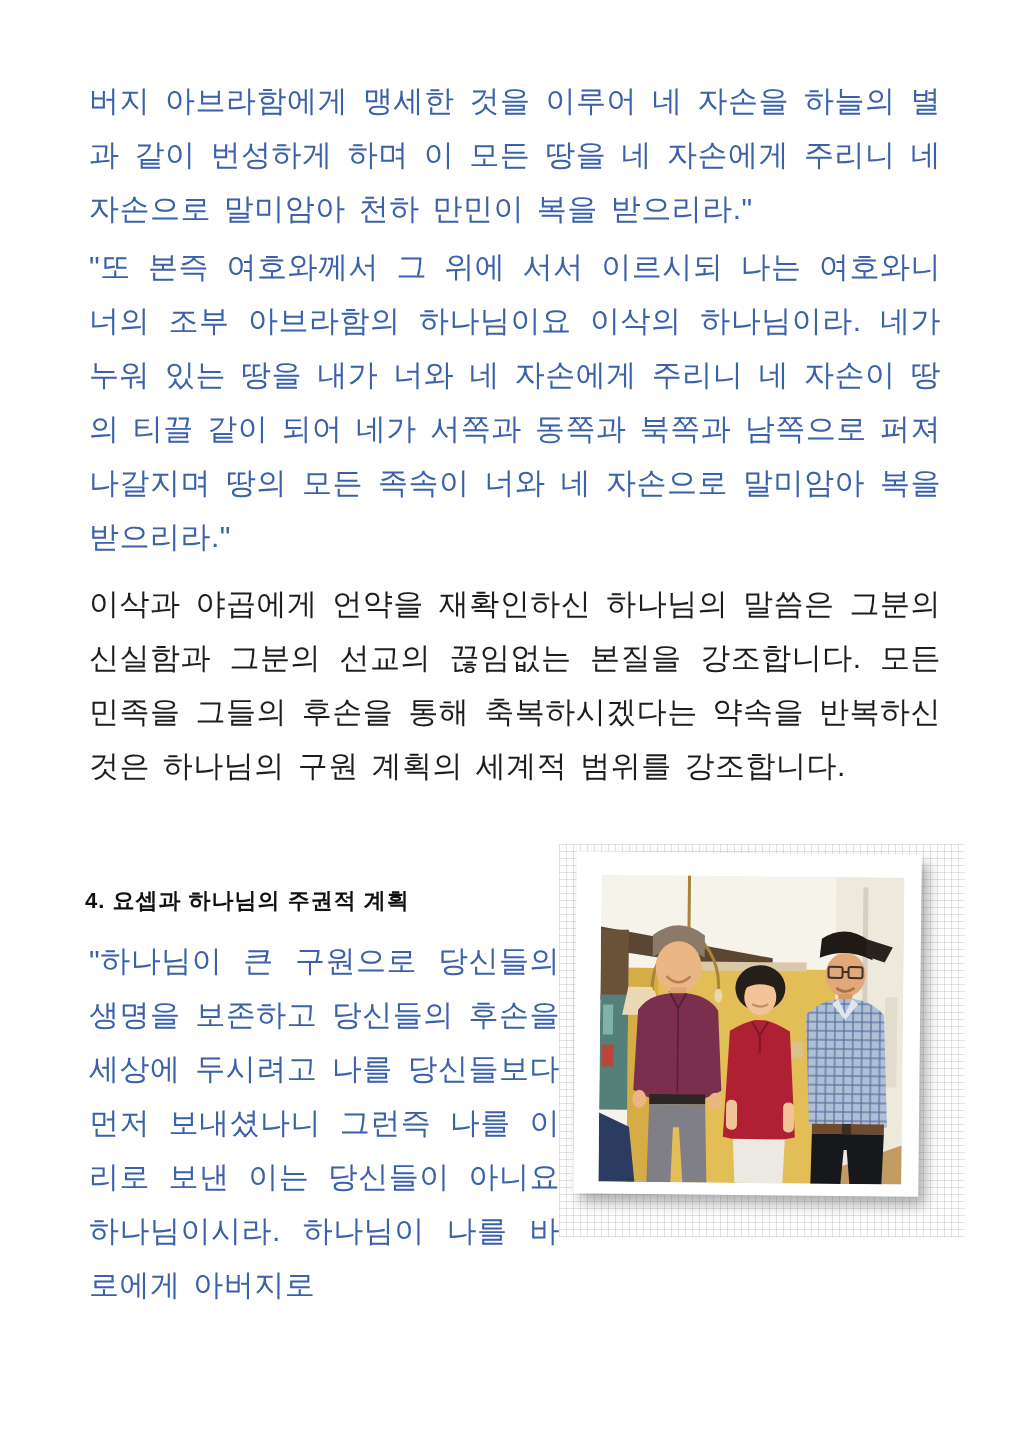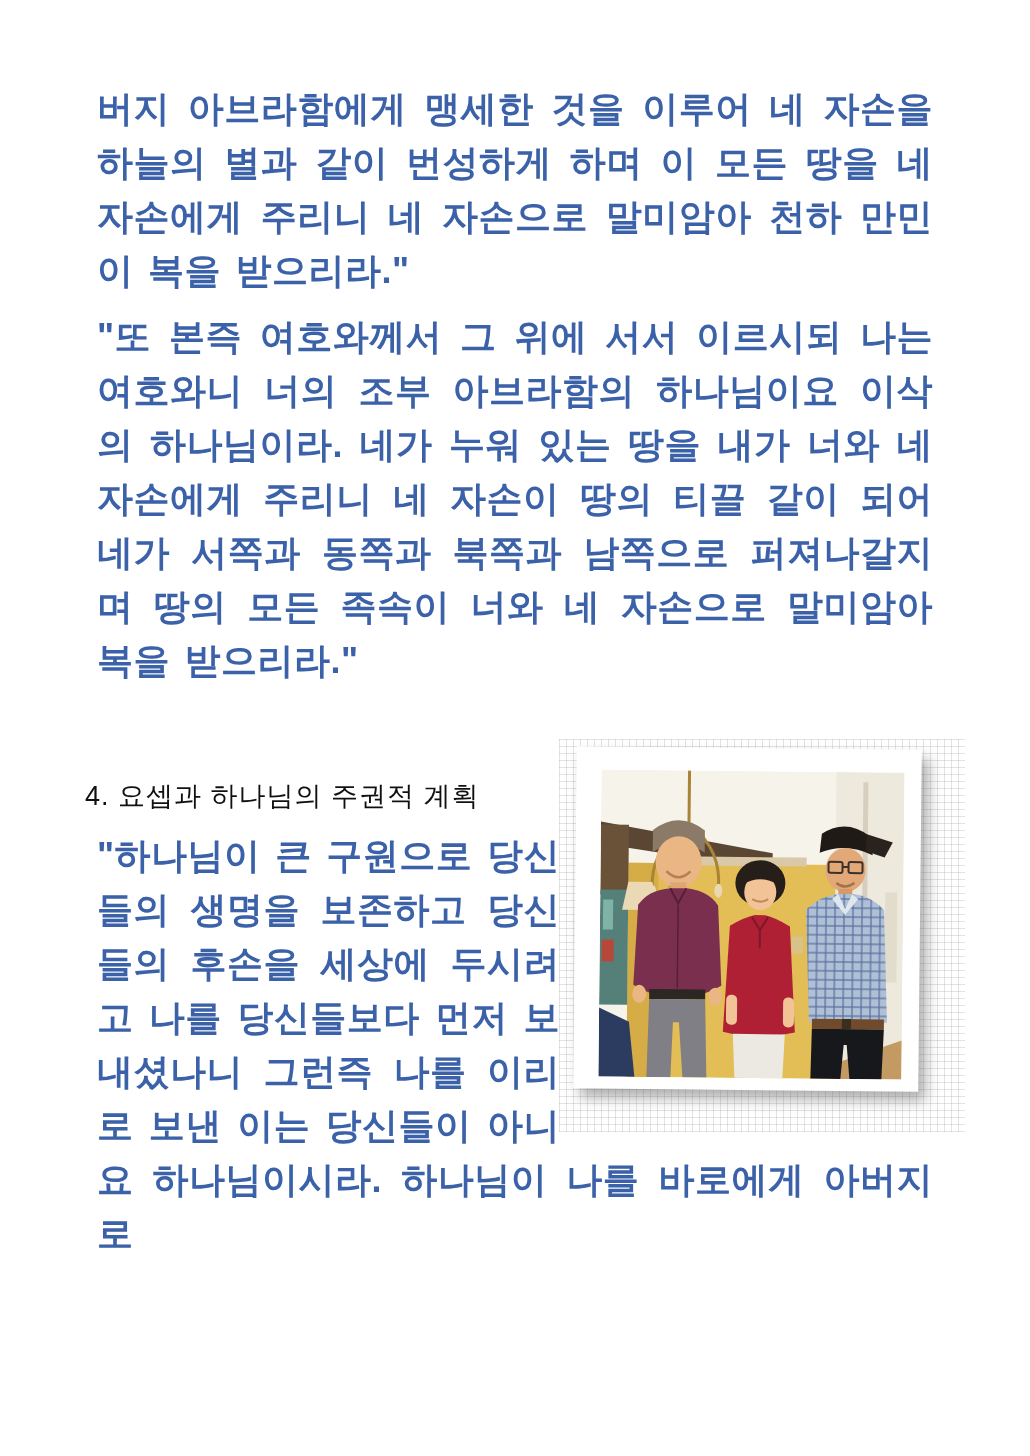--- a/index.html
+++ b/index.html
@@ -10,28 +10,27 @@
     overflow:hidden;
   }
   .page{
     box-sizing:border-box;
     width:1030px;height:1456px;
     padding:70px 85px 0 85px;
     position:relative;
     background:#ffffff;
   }
   .para{
-    font-size:36px;
+    font-size:30px;
     line-height:54px;
-    margin:12px;
+    margin:4px;
     text-align:justify;
     letter-spacing:0.5px;
     word-spacing:4px;
     color:#1d1d1f;
-    font-weight:bold;
   }
   .para.blue{color:#3b61a9;}
   .p-gap-sm{margin-top:13px;}
   .p-gap-quote{margin-top:11px;}
 
   .section{position:relative;}
 
   
   .photo-float{
     float:right;
@@ -51,38 +50,39 @@
     position:absolute;inset:0;
     background:#ffffff;
     box-sizing:border-box;
     padding:23px 17px 12px 25px;
     box-shadow:7px 9px 14px rgba(95,95,95,0.5);
     transform:rotate(0.6deg);
   }
   .photo-frame svg{display:block;width:303px;height:307px;}
 
   .heading{
-    font-size:27px;
-    font-weight:normal;
+    font-size:22px;
+    font-weight:bold;
     line-height:44px;
     color:#101010;
     margin:86px 0 0 0;
     letter-spacing:1px;
   }
   .joseph{margin-top:95px;}
 </style>
 </head>
 <body>
 
 <div class="page">
 
   <p class="para blue">버지 아브라함에게 맹세한 것을 이루어 네 자손을 하늘의 별과 같이 번성하게 하며 이 모든 땅을 네 자손에게 주리니 네 자손으로 말미암아 천하 만민이 복을 받으리라."</p>
 
   <p class="para blue">"또 본즉 여호와께서 그 위에 서서 이르시되 나는 여호와니 너의 조부 아브라함의 하나님이요 이삭의 하나님이라. 네가 누워 있는 땅을 내가 너와 네 자손에게 주리니 네 자손이 땅의 티끌 같이 되어 네가 서쪽과 동쪽과 북쪽과 남쪽으로 퍼져나갈지며 땅의 모든 족속이 너와 네 자손으로 말미암아 복을 받으리라."</p>
 
+  <p class="para p-gap-sm">이삭과 야곱에게 언약을 재확인하신 하나님의 말씀은 그분의 신실함과 그분의 선교의 끊임없는 본질을 강조합니다. 모든 민족을 그들의 후손을 통해 축복하시겠다는 약속을 반복하신 것은 하나님의 구원 계획의 세계적 범위를 강조합니다.</p>
 
   <div class="section">
 
     <div class="photo-float">
       <div class="photo-shadow"></div>
       <div class="photo-frame">
         <svg viewBox="0 0 303 307" xmlns="http://www.w3.org/2000/svg" role="img">
           <defs>
             <pattern id="plaid" width="9" height="9" patternUnits="userSpaceOnUse">
               <rect width="9" height="9" fill="#aebfd6"></rect>

